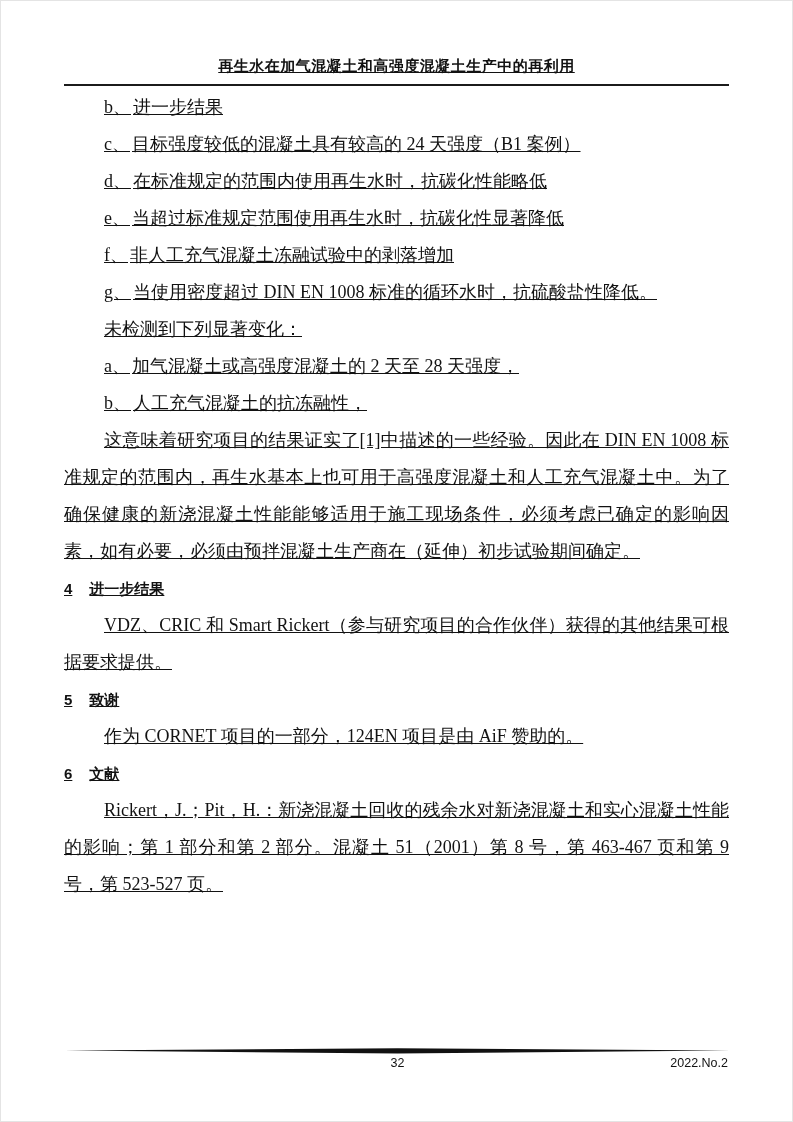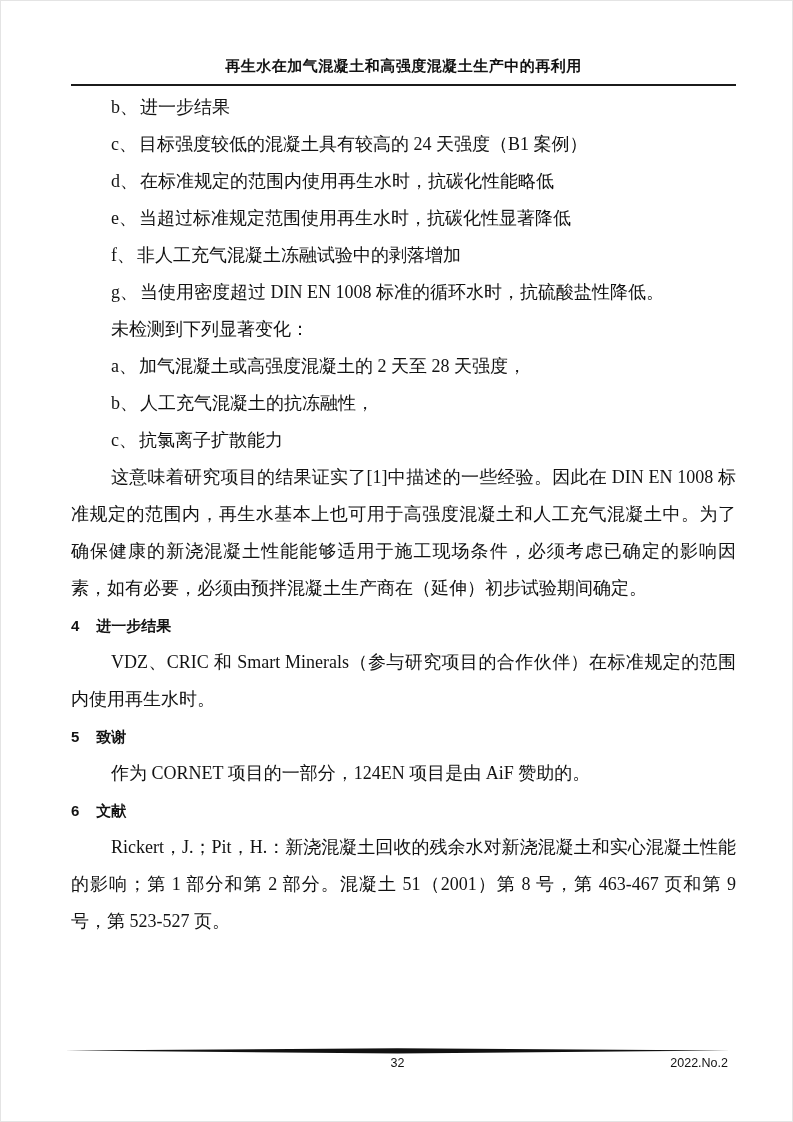--- a/index.html
+++ b/index.html
@@ -13,23 +13,24 @@
     height: 1122px;
     background: #ffffff;
     border: 1px solid #e4e4e4;
     box-sizing: border-box;
     font-family: "Liberation Serif", "DejaVu Serif", serif;
     color: #121212;
     overflow: hidden;
   }
   .content {
     position: absolute;
-    left: 70px;
+    left: 63px;
     top: 55px;
     width: 665px;
+    text-decoration: underline;
   }
   .doc-header {
     text-align: center;
     font-size: 15px;
     line-height: 20px;
     font-weight: bold;
     letter-spacing: 0.5px;
     padding-bottom: 8px;
     border-bottom: 2px solid #1b1b1b;
   }
@@ -89,26 +90,25 @@
       <p class="li"><span class="marker">c、</span><span>目标强度较低的混凝土具有较高的 24 天强度（B1 案例）</span></p>
       <p class="li"><span class="marker">d、</span><span>在标准规定的范围内使用再生水时，抗碳化性能略低</span></p>
       <p class="li"><span class="marker">e、</span><span>当超过标准规定范围使用再生水时，抗碳化性显著降低</span></p>
       <p class="li"><span class="marker">f、</span><span>非人工充气混凝土冻融试验中的剥落增加</span></p>
       <p class="li"><span class="marker">g、</span><span>当使用密度超过 DIN EN 1008 标准的循环水时，抗硫酸盐性降低。</span></p>
 
       <p class="li">未检测到下列显著变化：</p>
 
       <p class="li"><span class="marker">a、</span><span>加气混凝土或高强度混凝土的 2 天至 28 天强度，</span></p>
       <p class="li"><span class="marker">b、</span><span>人工充气混凝土的抗冻融性，</span></p>
-      <p class="li"><span class="marker">c、</span><span>抗氯离子扩散能力</span></p>
 
       <p class="para">这意味着研究项目的结果证实了[1]中描述的一些经验。因此在 DIN EN 1008 标准规定的范围内，再生水基本上也可用于高强度混凝土和人工充气混凝土中。为了确保健康的新浇混凝土性能能够适用于施工现场条件，必须考虑已确定的影响因素，如有必要，必须由预拌混凝土生产商在（延伸）初步试验期间确定。</p>
 
       <p class="sec-head"><span class="num">4</span><span>进一步结果</span></p>
-      <p class="para">VDZ、CRIC 和 Smart Minerals（参与研究项目的合作伙伴）在标准规定的范围内使用再生水时。</p>
+      <p class="para">VDZ、CRIC 和 Smart Rickert（参与研究项目的合作伙伴）获得的其他结果可根据要求提供。</p>
 
       <p class="sec-head"><span class="num">5</span><span>致谢</span></p>
       <p class="para">作为 CORNET 项目的一部分，124EN 项目是由 AiF 赞助的。</p>
 
       <p class="sec-head"><span class="num">6</span><span>文献</span></p>
       <p class="para">Rickert，J.；Pit，H.：新浇混凝土回收的残余水对新浇混凝土和实心混凝土性能的影响；第 1 部分和第 2 部分。混凝土 51（2001）第 8 号，第 463-467 页和第 9 号，第 523-527 页。</p>
 
     </div>
   </div>
 

